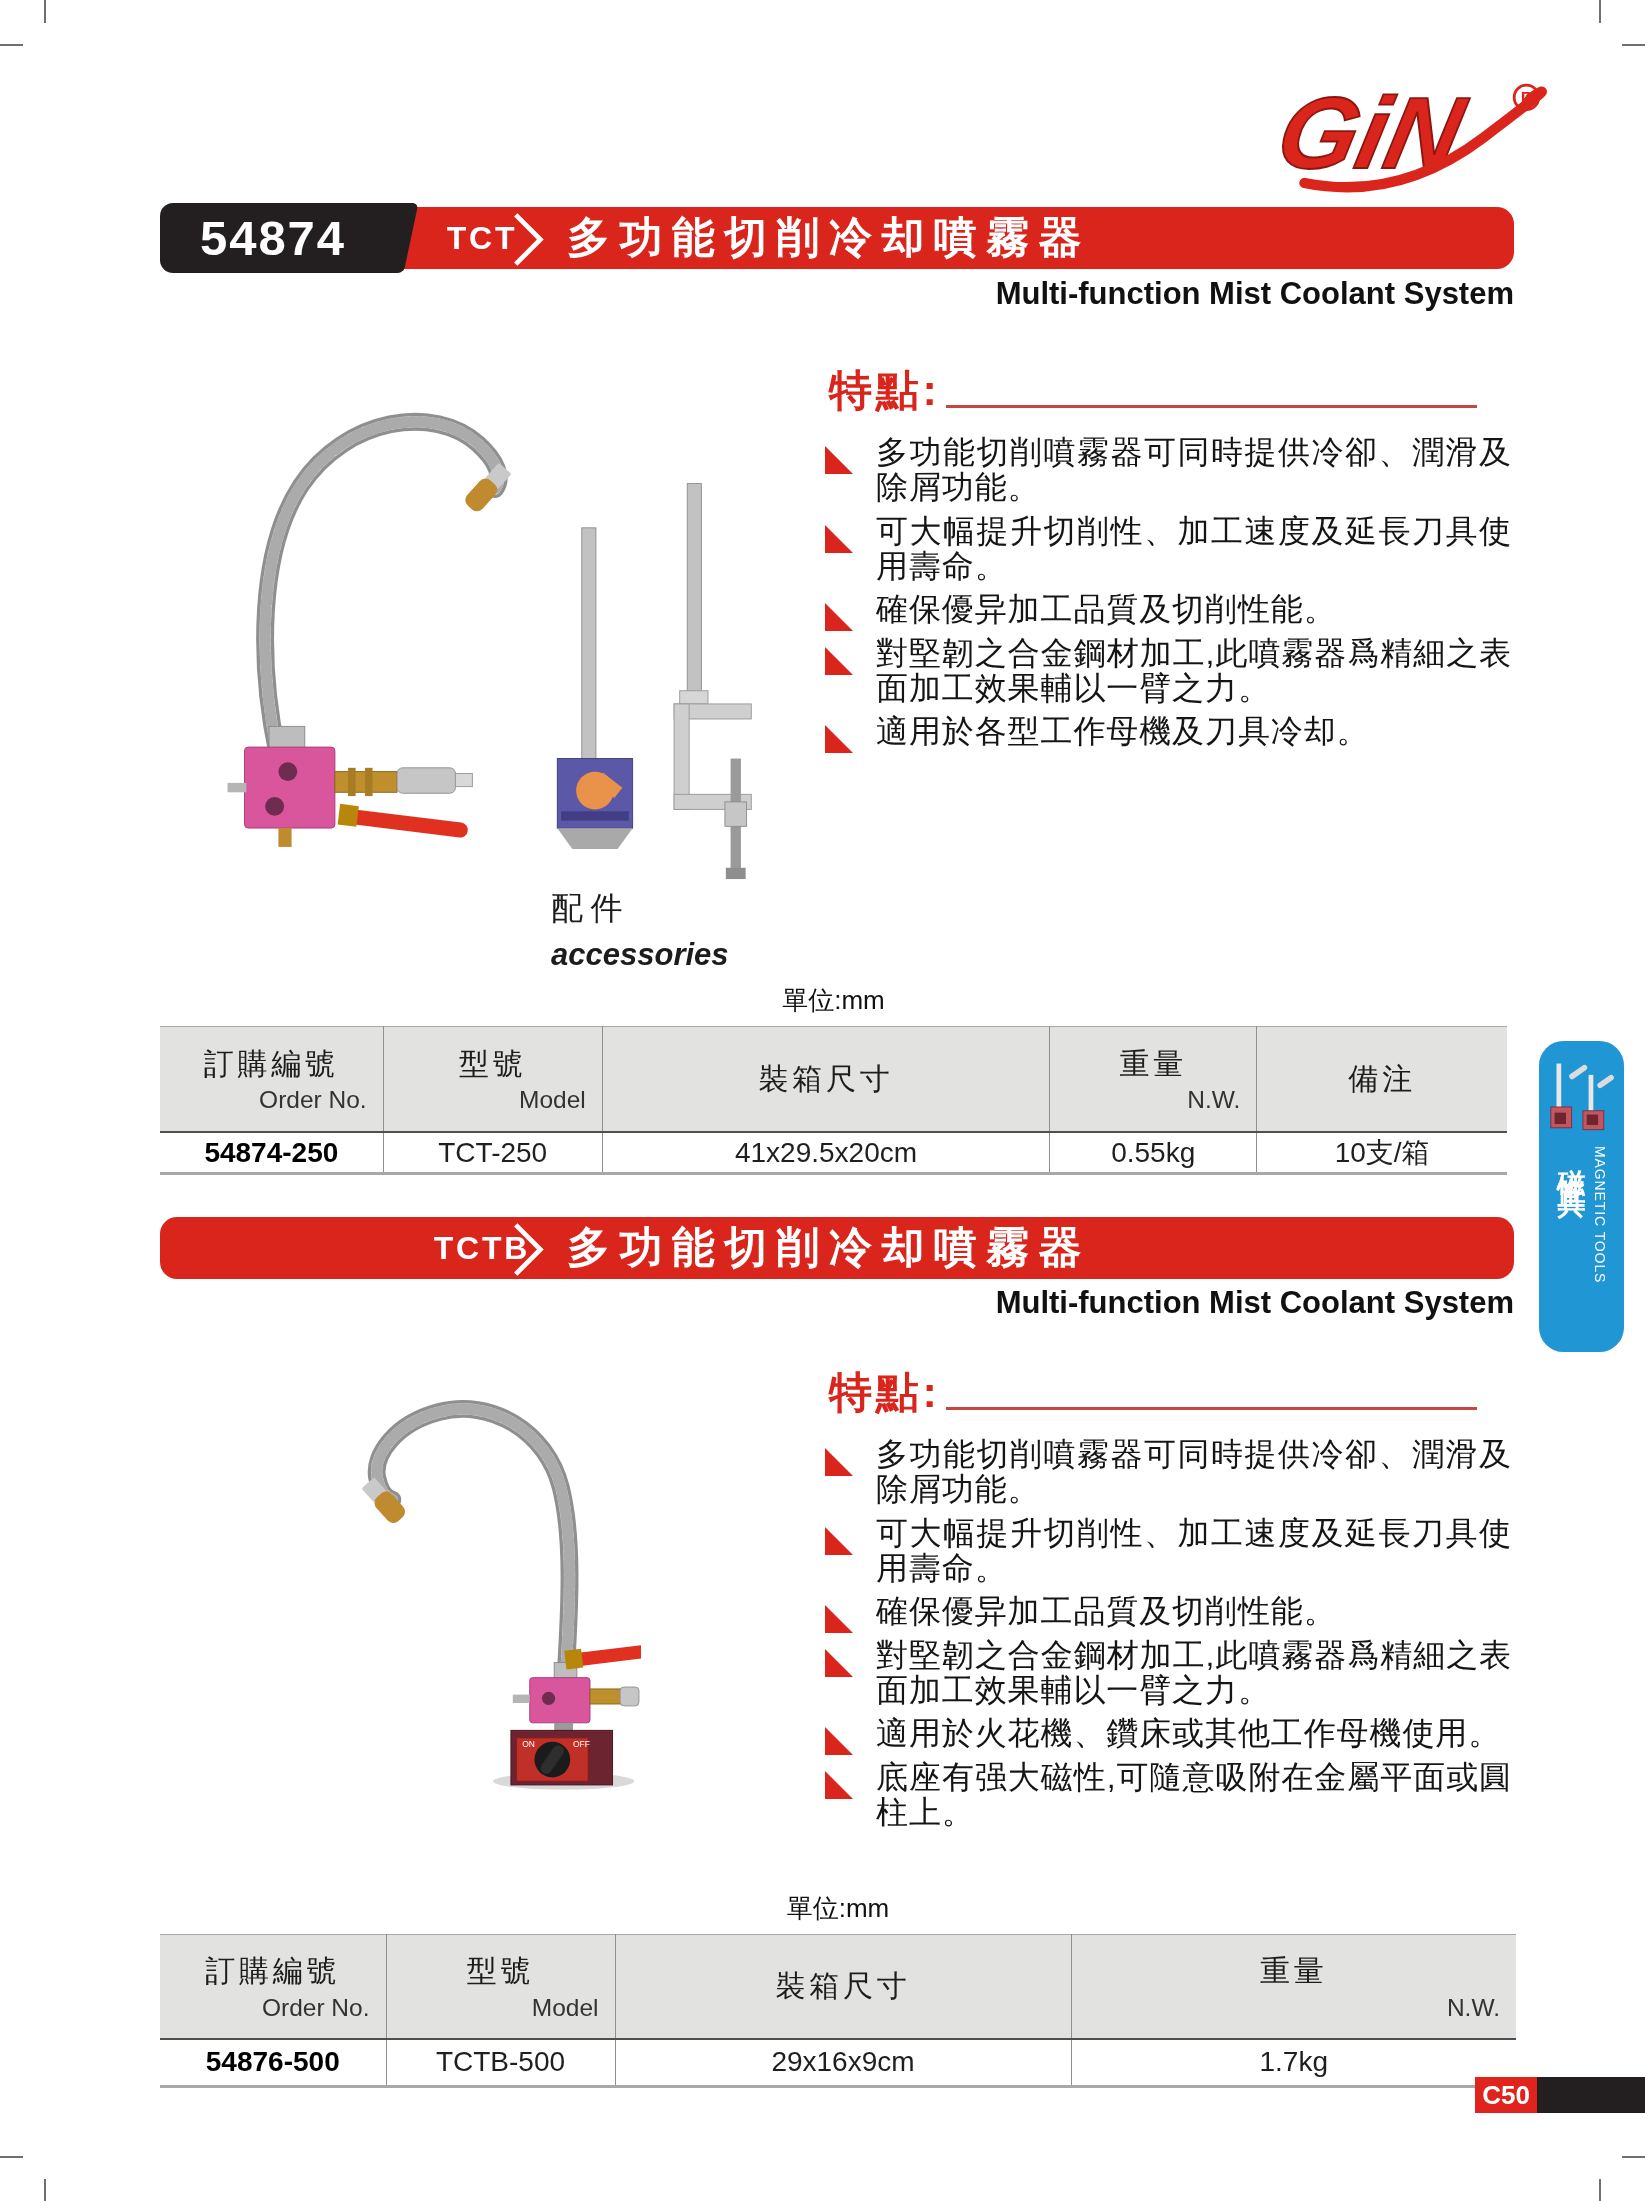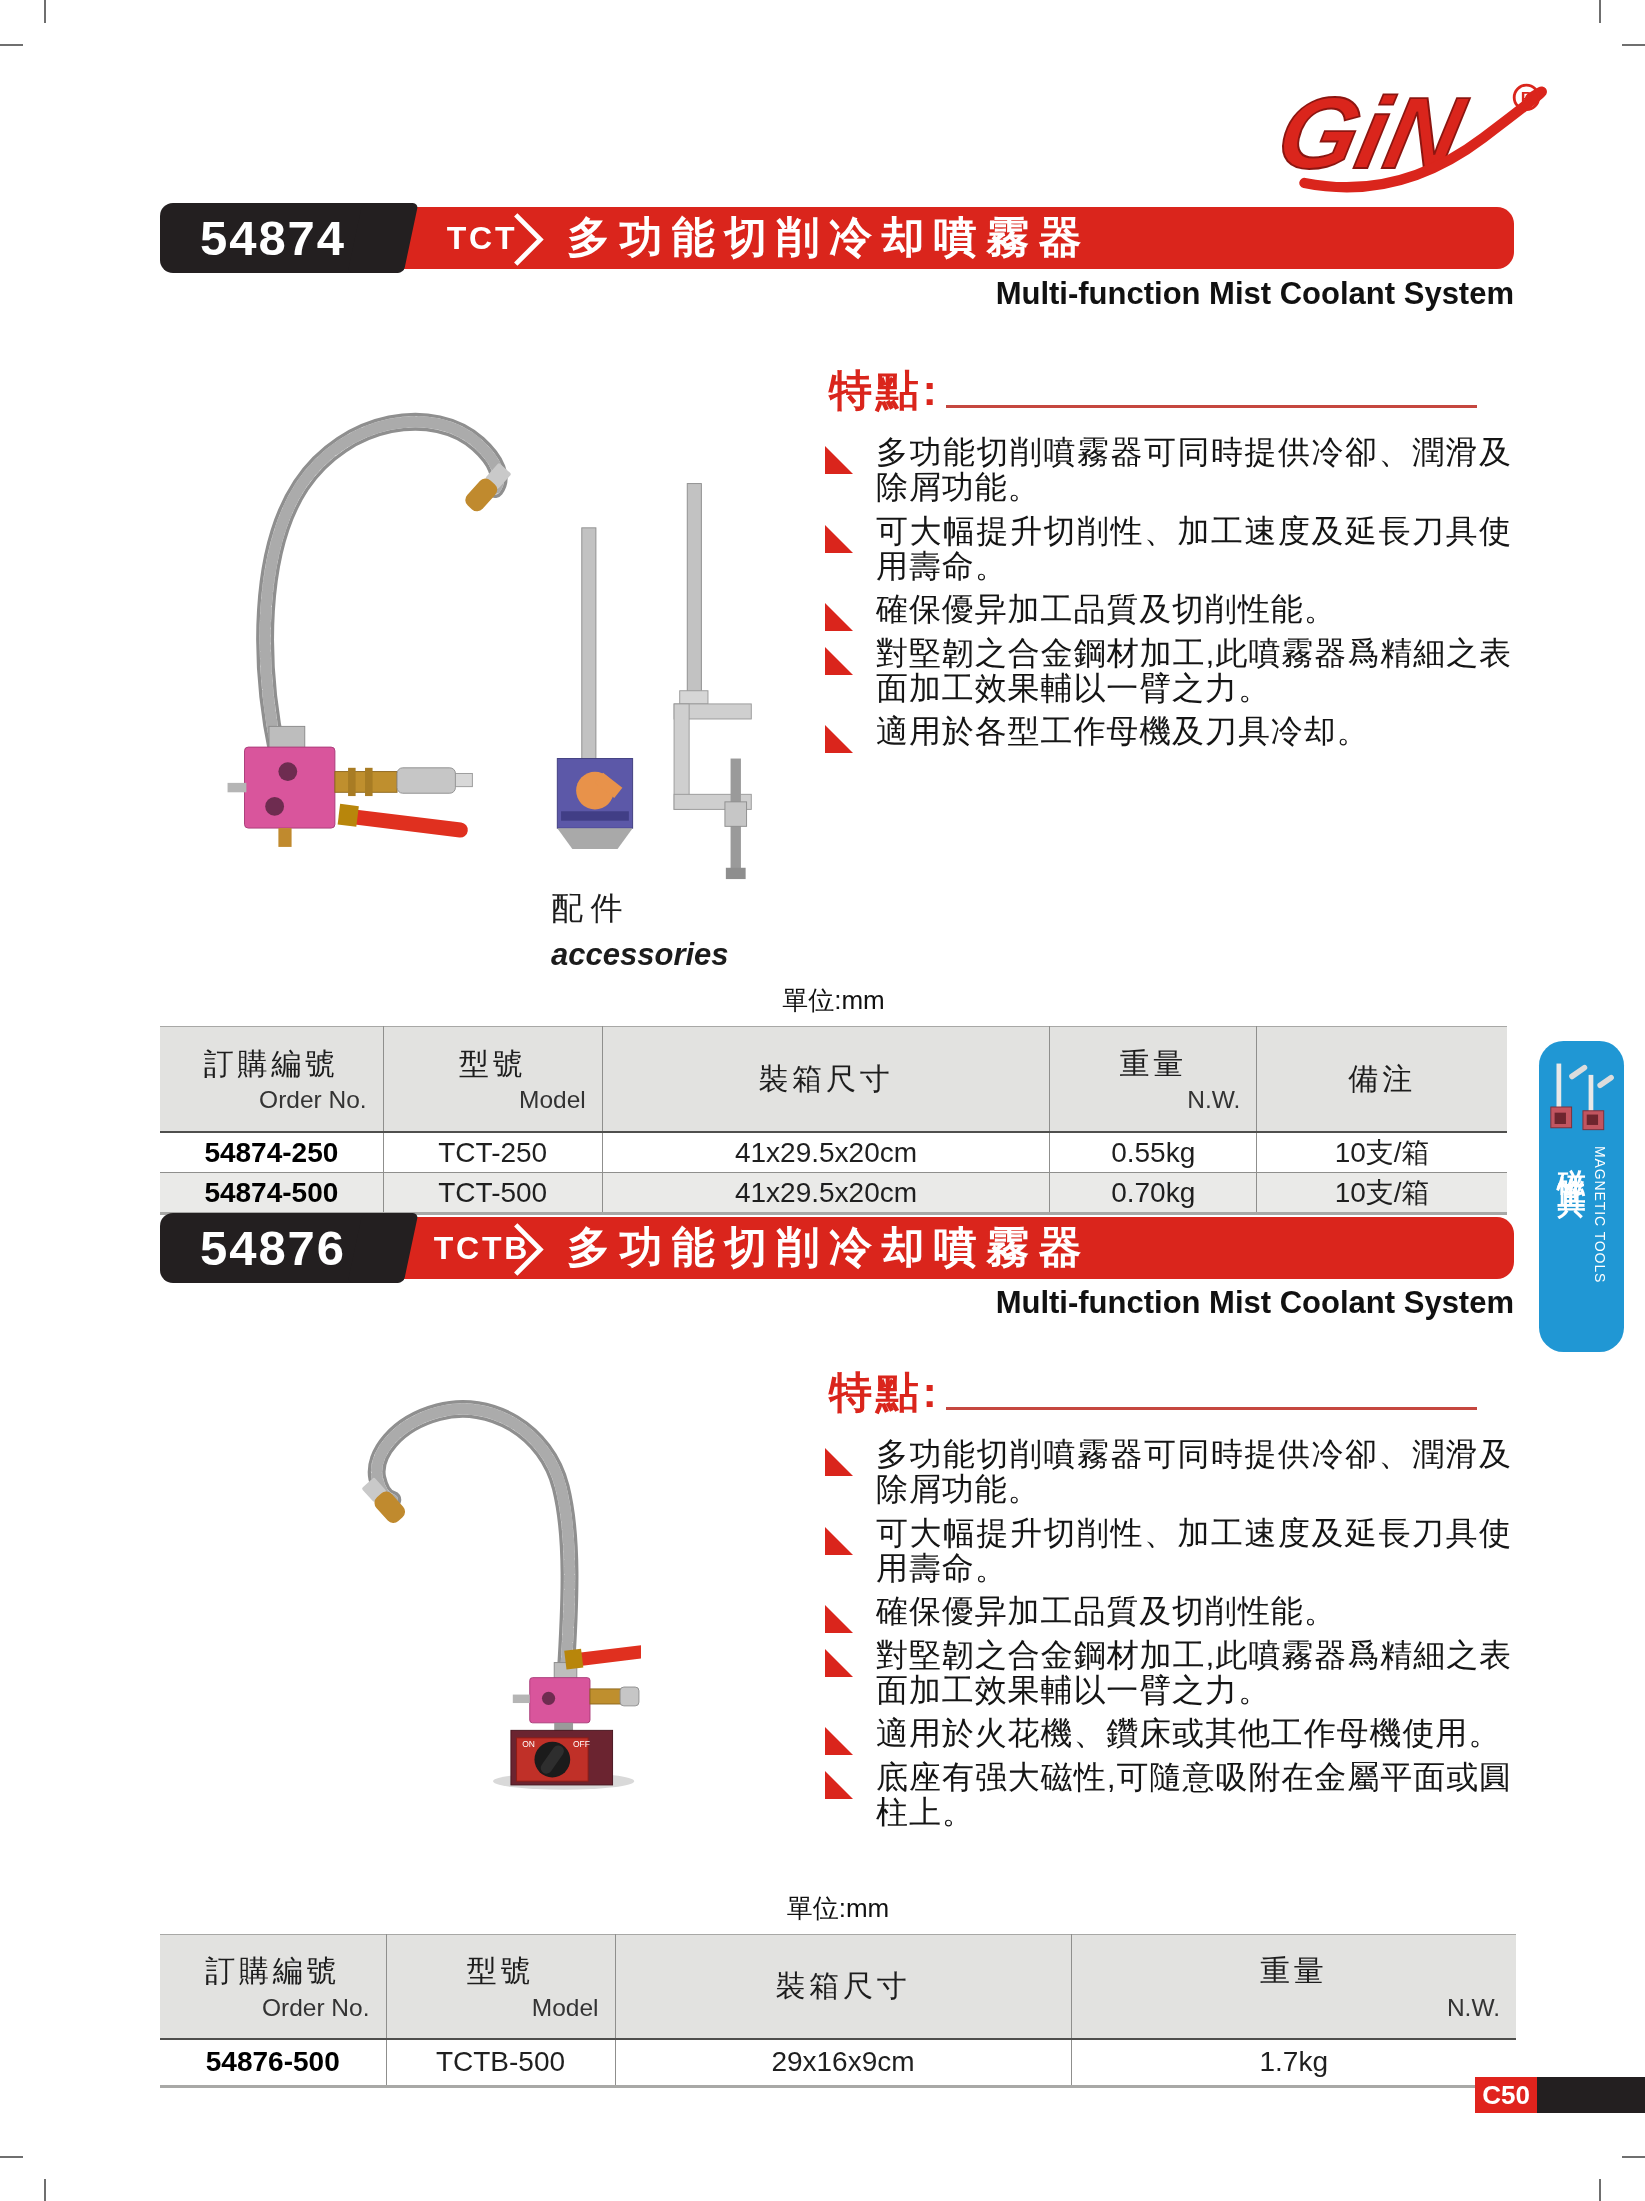--- a/index.html
+++ b/index.html
@@ -212,34 +212,24 @@
       </tr>
     </thead>
     <tbody>
       <tr>
         <td class="order">54874-250</td>
         <td>TCT-250</td>
         <td>41x29.5x20cm</td>
         <td>0.55kg</td>
         <td>10支/箱</td>
       </tr>
-      <tr class="r2">
-        <td class="order">54874-500</td>
-        <td>TCT-500</td>
-        <td>41x29.5x20cm</td>
-        <td>0.70kg</td>
-        <td>10支/箱</td>
-      </tr>
     </tbody>
   </table>
 
   <div class="banner" style="top:1217px;">
-    <div class="numbox">
-      <div class="num">54876</div>
-    </div>
     <div class="series">TCTB</div>
     <svg class="chev" width="38" height="53" viewBox="0 0 40 56">
       <polyline points="6,2 32,28 6,54" fill="none" stroke="#ffffff" stroke-width="5"></polyline>
     </svg>
     <div class="banner-title">多功能切削冷却噴霧器</div>
   </div>
   <div class="subtitle" style="top:1285px;">Multi-function Mist Coolant System</div>
 
   <div class="imgbox" style="left:330px;top:1367px;">
     <svg width="311" height="433" viewBox="0 0 330 460">

